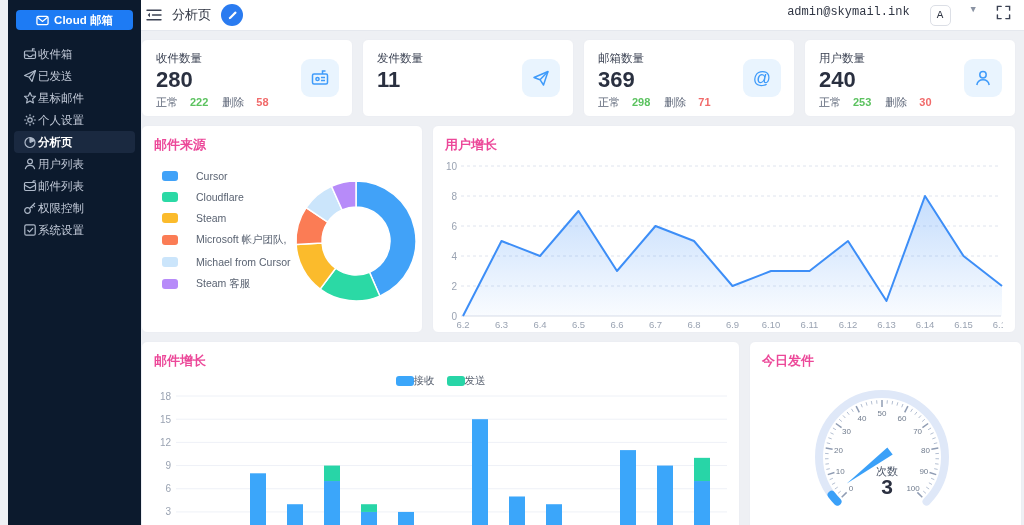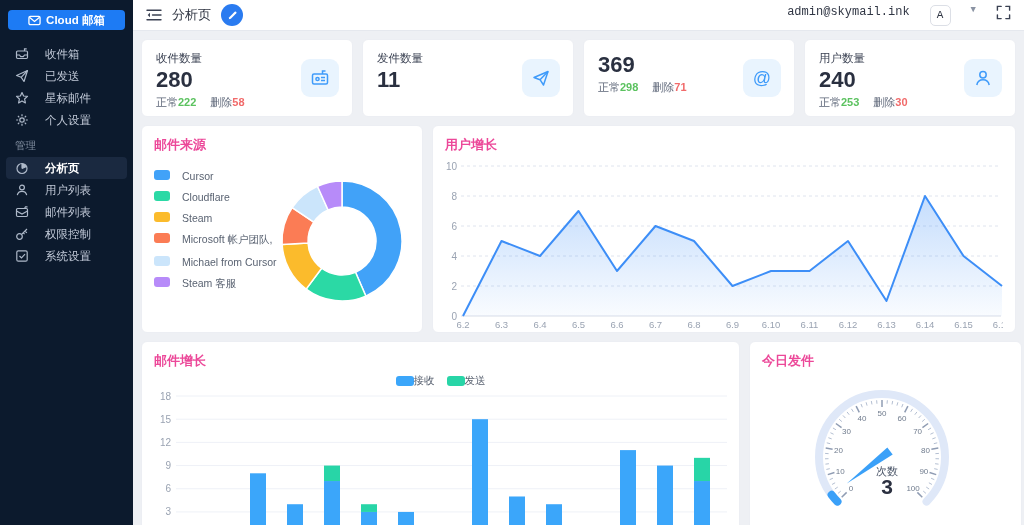--- a/index.html
+++ b/index.html
@@ -1,22 +1,22 @@
 <!DOCTYPE html>
 <html><head>
 <meta charset="utf-8">
 <style>
   * { margin:0; padding:0; box-sizing:border-box; }
   html,body { width:1024px; height:525px; overflow:hidden; font-family:"Liberation Sans","DejaVu Sans",sans-serif; background:#eef0f4; }
 
   
-  .sidebar { position:absolute; left:0; top:0; width:133px; height:525px; background:#0c1a2d; z-index:5; }
+  .sidebar { position:absolute; left:8px; top:0; width:133px; height:525px; background:#0c1a2d; z-index:5; }
   .logo-btn { margin:10px 8px 13px; height:20px; background:#1d7bf4; border-radius:4px; color:#fff;
               display:flex; align-items:center; justify-content:center; gap:5px; font-size:11.5px; font-weight:bold; cursor:pointer; }
-  .nav-item { display:flex; align-items:center; gap:16px; height:22px; padding:0 15px; color:#c2cad8; font-size:11.5px; cursor:pointer; }
+  .nav-item { display:flex; align-items:center; gap:1px; height:22px; padding:0 15px; color:#c2cad8; font-size:11.5px; cursor:pointer; }
   .nav-item .ni { display:flex; align-items:center; color:#aeb9c9; }
   .nav-item.active { background:#1a2940; border-radius:4px; margin:0 6px; padding:0 9px; color:#fff; font-weight:bold; }
   .nav-section { padding:8px 15px 4px; color:#7f8b9d; font-size:10.5px; }
 
   
   .main { position:absolute; left:133px; top:0; width:891px; height:525px; }
   .hdr { height:31px; background:#fff; border-bottom:1px solid #e5e8ee; display:flex; align-items:center; padding:0 13px; gap:10px; }
   .hdr-title { font-size:13px; color:#2f3542; }
   .edit-btn { width:22px; height:22px; border-radius:50%; background:#2a7bf0; display:grid; place-items:center; cursor:pointer; }
   .hdr-right { margin-left:auto; display:flex; align-items:flex-start; gap:20px;font-family:Liberation Mono, monospace; }
@@ -25,33 +25,33 @@
   .caret { font-size:9px; color:#8a93a3; cursor:pointer; }
 
   
   .content { height:494px; padding:8px; display:flex; flex-direction:column; gap:8px; overflow:hidden; }
   .panel, .stat-card { background:#fff; border:1px solid #eceef3; border-radius:6px; }
   .stats-row { display:flex; gap:9px; height:78px; flex:none; }
   .stat-card { flex:1; padding:11px 14px; position:relative; }
   .stat-label { font-size:11.5px; color:#3a4152; }
   .stat-value { font-size:22px; font-weight:600; color:#2a3040; line-height:1.15; margin:1px 0 3px; }
   .stat-sub { font-size:11px; color:#5d6678; display:flex; gap:14px; }
-  .stat-sub b { font-weight:bold; margin-left:0; }
+  .stat-sub b { font-weight:bold; margin-left:12px; }
   .g { color:#5bc25f; } .r { color:#f16a6a; }
   .stat-icon { position:absolute; right:13px; top:50%; transform:translateY(-50%); width:38px; height:38px;
                border-radius:9px; background:#e9f4fe; display:grid; place-items:center; color:#3f9bfa; }
 
   .row2 { display:flex; gap:9px; height:208px; flex:none; }
   .panel { padding:10px 12px; }
   .panel-title { font-size:13px; font-weight:600; color:#ec4899; }
   .pie-panel { width:282px; }
   .line-panel { flex:1; }
   .pie-body { display:flex; margin-top:6px; }
   .legend-col { flex:1; padding-top:10px; }
-  .lg-item { display:flex; align-items:flex-start; gap:12px; margin-bottom:9px; }
+  .lg-item { display:flex; align-items:center; gap:18px; margin-bottom:9px;margin-left:8px; }
   .lg-swatch { width:16px; height:10px; border-radius:3px; flex:none; }
   .lg-label { font-size:10.5px; color:#5a6372; white-space:nowrap; }
   #donut { margin:16px 12px 0 0; flex:none; }
 
   .row3 { display:flex; gap:9px; height:200px; flex:none; }
   .bar-panel { width:599px; }
   .gauge-panel { flex:1; }
   .bar-legend { display:flex; justify-content:center; align-items:center; gap:12px; margin:4px 0 1px; }
   .bl-item { display:flex; align-items:center; font-size:10.5px; color:#5a6372; }
   .bl-pill { width:18px; height:10px; border-radius:3px; }
@@ -99,21 +99,20 @@
   <div class="nav-item">
     <span class="ni">
         <svg width="14" height="14" viewBox="0 0 14 14" fill="none" stroke="currentColor" stroke-width="1.2">
           <circle cx="7" cy="7" r="2.2"></circle>
           <path d="M7 1.2v2M7 10.8v2M1.2 7h2M10.8 7h2M2.9 2.9l1.4 1.4M9.7 9.7l1.4 1.4M11.1 2.9 L9.7 4.3M4.3 9.7l-1.4 1.4"></path>
         </svg>
       </span>
     <span>个人设置</span>
   </div>
 
-  <div class="nav-section">管理</div>
 
   <div class="nav-item active">
     <span class="ni">
         <svg width="14" height="14" viewBox="0 0 14 14" fill="none" stroke="currentColor" stroke-width="1.2">
           <circle cx="7" cy="7.5" r="5"></circle>
           <path d="M7 7.5 V2.5 M7 7.5 L11.5 5.5"></path>
           <path d="M7 2.5 A5 5 0 0 1 11.5 5.5 L7 7.5 Z" fill="currentColor" stroke="none"></path>
         </svg>
       </span>
     <span>分析页</span>
@@ -205,20 +204,21 @@
         <div class="stat-label">发件数量</div>
         <div class="stat-value">11</div>
         <span class="stat-icon">
           <svg width="20" height="20" viewBox="0 0 20 20" fill="none" stroke="#3f9bfa" stroke-width="1.5" stroke-linejoin="round">
               <path d="M3 9.5 L17 3.5 L12.5 17 L9 11.7 Z"></path>
               <path d="M9 11.7 L17 3.5"></path>
             </svg>
         </span>
       </div>
       <div class="stat-card">
+        <div class="stat-label">邮箱数量</div>
         <div class="stat-value">369</div>
         <div class="stat-sub">
           <span><span>正常</span><b class="g">298</b></span>
           <span><span>删除</span><b class="r">71</b></span>
         </div>
         <span class="stat-icon" style="font-size:18px;color:#3f9bfa;">@</span>
       </div>
       <div class="stat-card">
         <div class="stat-label">用户数量</div>
         <div class="stat-value">240</div>

